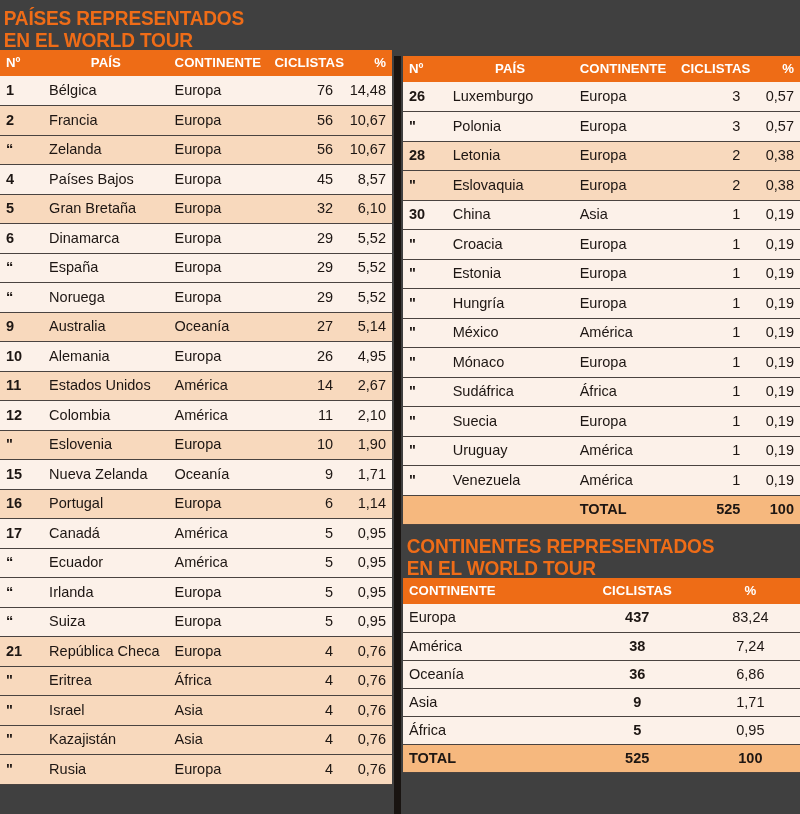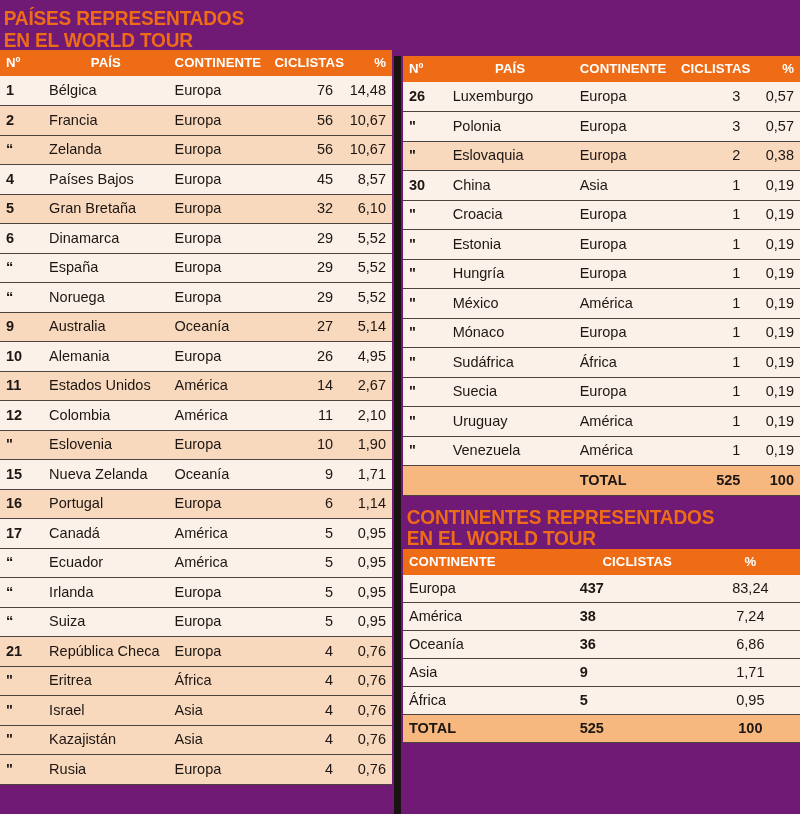--- a/index.html
+++ b/index.html
@@ -6,21 +6,21 @@
   html, body {
     margin: 0; padding: 0;
     width: 800px; height: 814px;
     background: #ffffff;
     font-family: "Liberation Sans", sans-serif;
     overflow: hidden;
   }
   #page {
     position: relative;
     width: 800px; height: 814px;
-    background: #701a75;
+    background: #404040;
   }
 
   
   .col-divider {
     position: absolute;
     left: 394px; top: 56px;
     width: 7px; height: 758px;
     background: #191411;
   }
 
@@ -103,21 +103,21 @@
   th.h-cy   { text-align: right; padding-right: 11px; }
   th.h-pc   { text-align: right; padding-right: 11px; }
 
   .ditto { font-weight: bold; letter-spacing: -1px; }
 
   
   table.cont-grid { font-size: 14px; }
   table.cont-grid th { height: 25px; font-size: 13.2px; }
   table.cont-grid td { height: 28px; }
   .cc-name { text-align: left;  padding-left: 7px; }
-  .cc-cy   { text-align: left; font-weight: bold; }
+  .cc-cy   { text-align: center; font-weight: bold; }
   .cc-pc   { text-align: center; }
   th.hc-name { text-align: left;   padding-left: 7px; }
   th.hc-cy   { text-align: center; }
   th.hc-pc   { text-align: center; }
   tr.cont-total td { background: #f6b87e; font-weight: bold; }
   tr.cont-total .cc-name { font-weight: bold; }
 </style>
 </head>
 <body>
 
@@ -336,20 +336,27 @@
             <td class="c-pc">0,57</td>
           </tr>
           <tr class="tint-a">
             <td class="c-num ditto">"</td>
             <td class="c-name">Polonia</td>
             <td class="c-cont">Europa</td>
             <td class="c-cy">3</td>
             <td class="c-pc">0,57</td>
           </tr>
           <tr class="tint-b">
+            <td class="c-num">28</td>
+            <td class="c-name">Letonia</td>
+            <td class="c-cont">Europa</td>
+            <td class="c-cy">2</td>
+            <td class="c-pc">0,38</td>
+          </tr>
+          <tr class="tint-b">
             <td class="c-num ditto">"</td>
             <td class="c-name">Eslovaquia</td>
             <td class="c-cont">Europa</td>
             <td class="c-cy">2</td>
             <td class="c-pc">0,38</td>
           </tr>
           <tr class="tint-a">
             <td class="c-num">30</td>
             <td class="c-name">China</td>
             <td class="c-cont">Asia</td>

